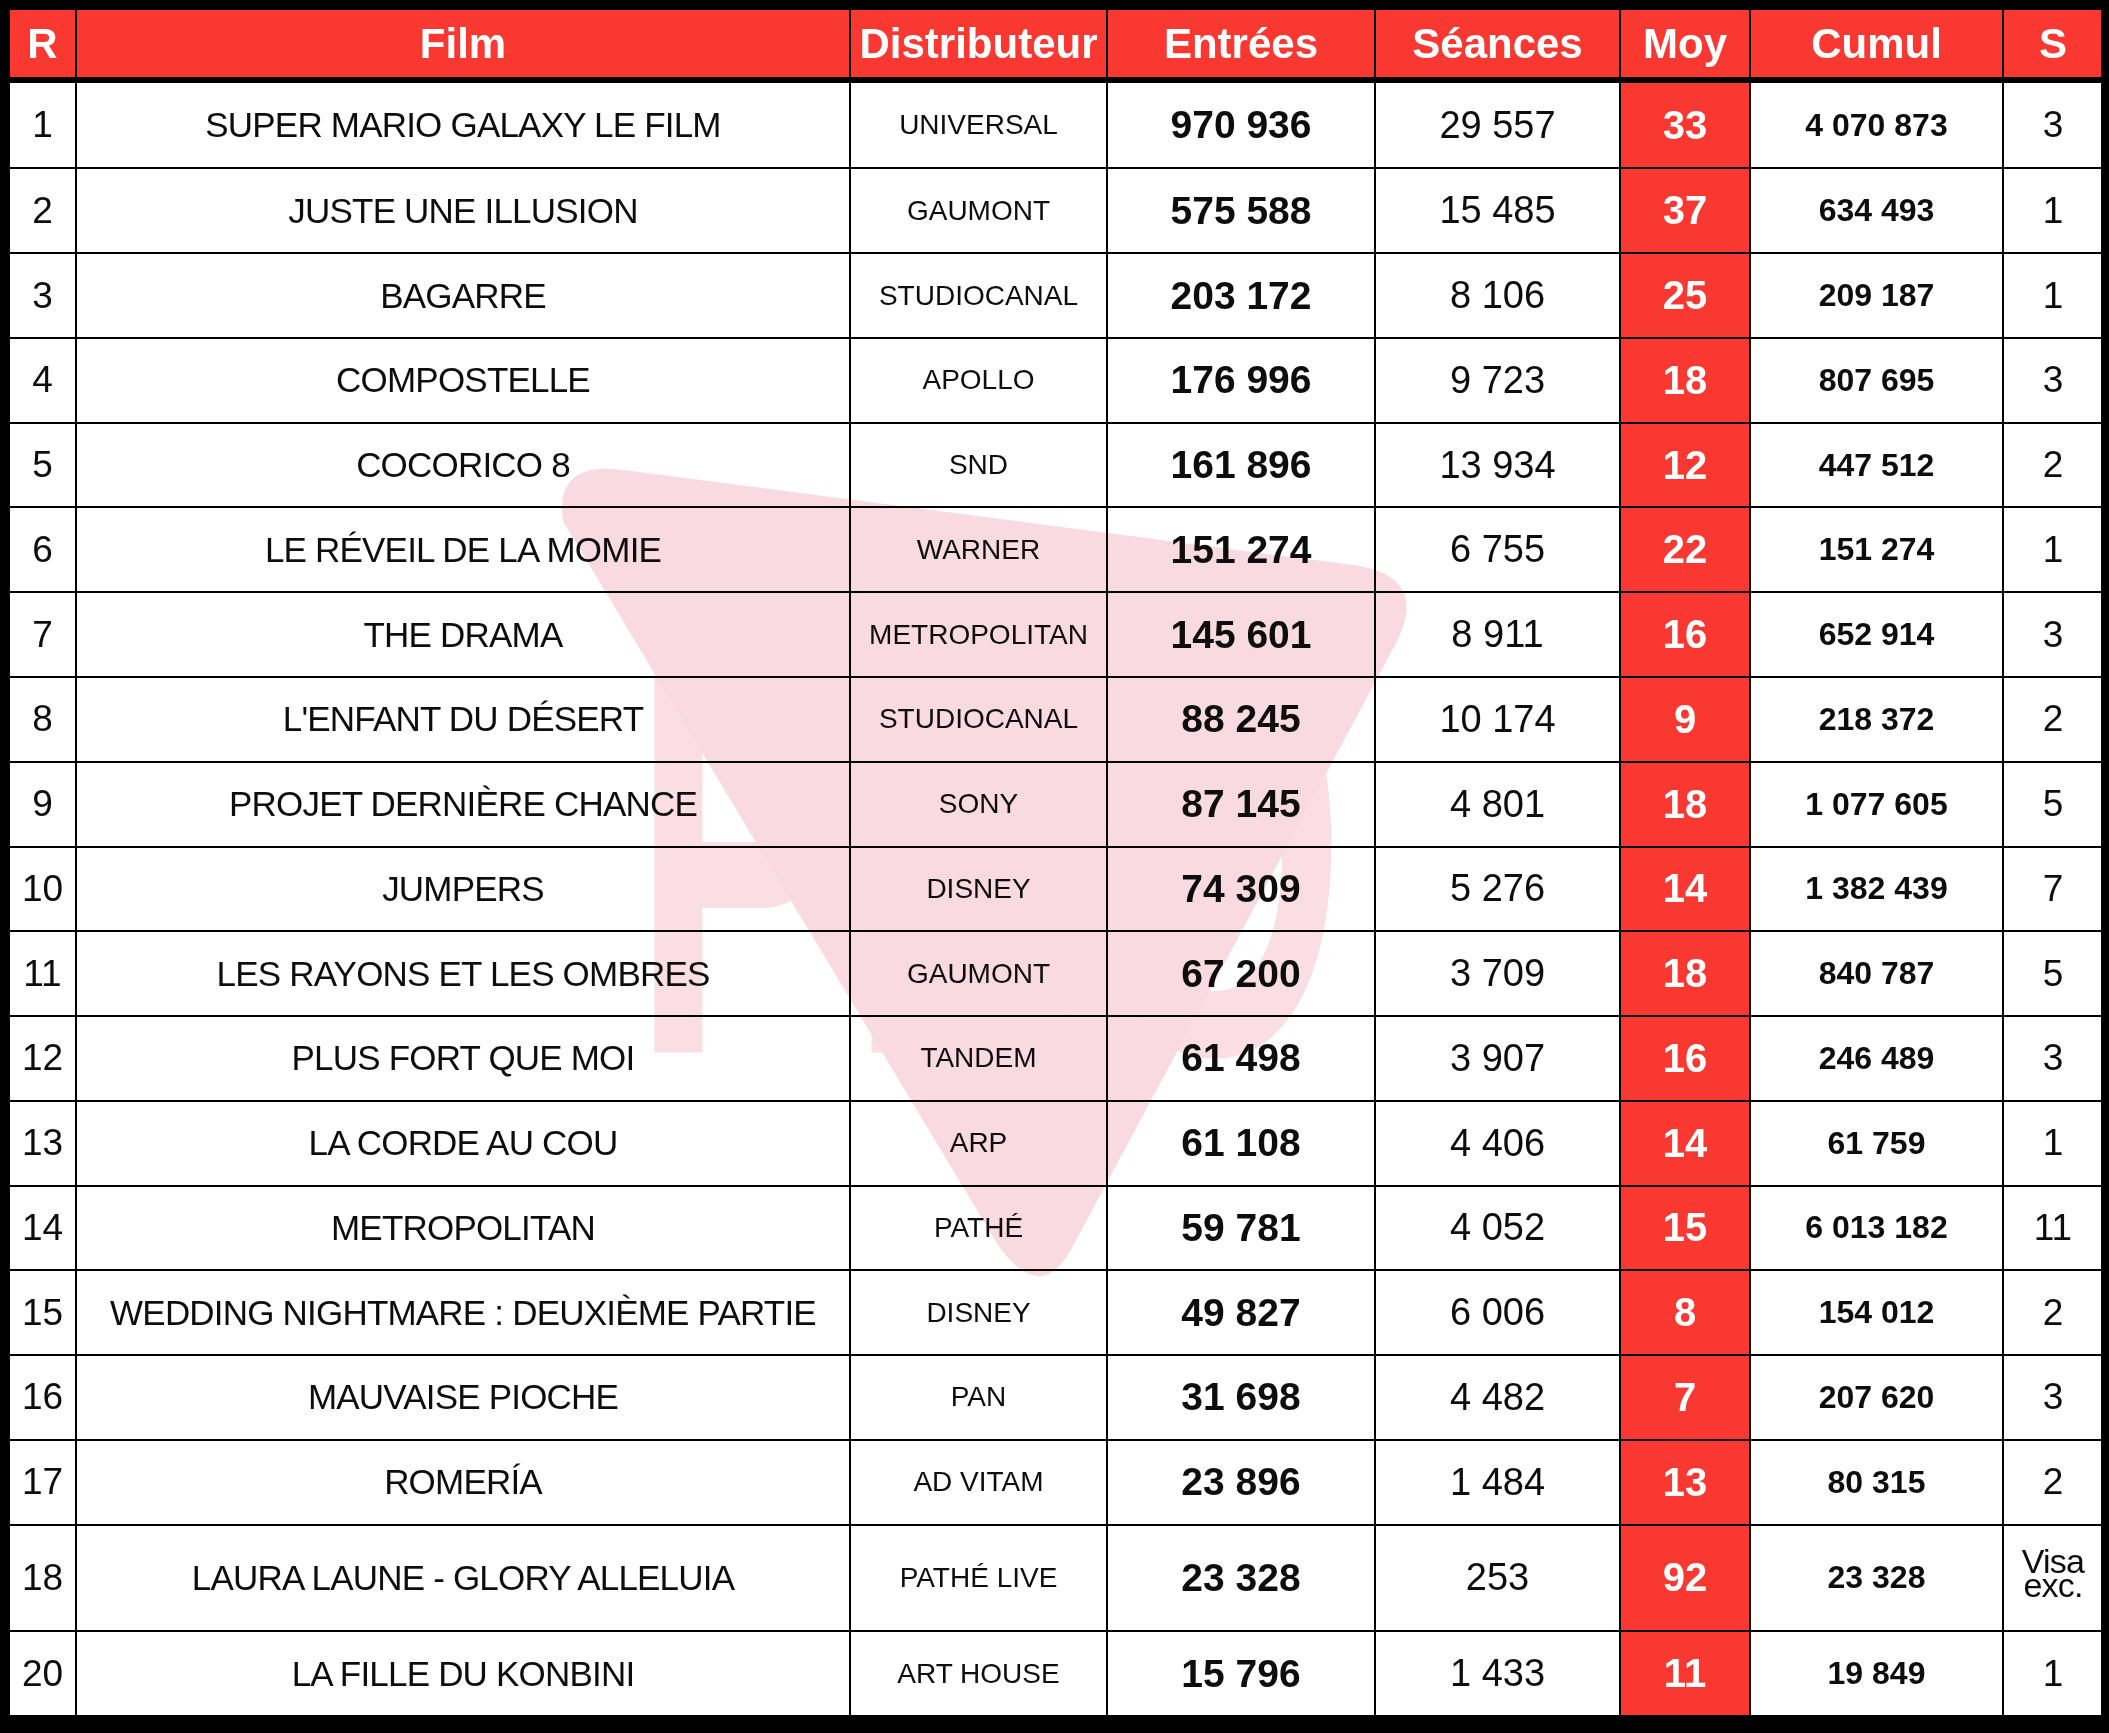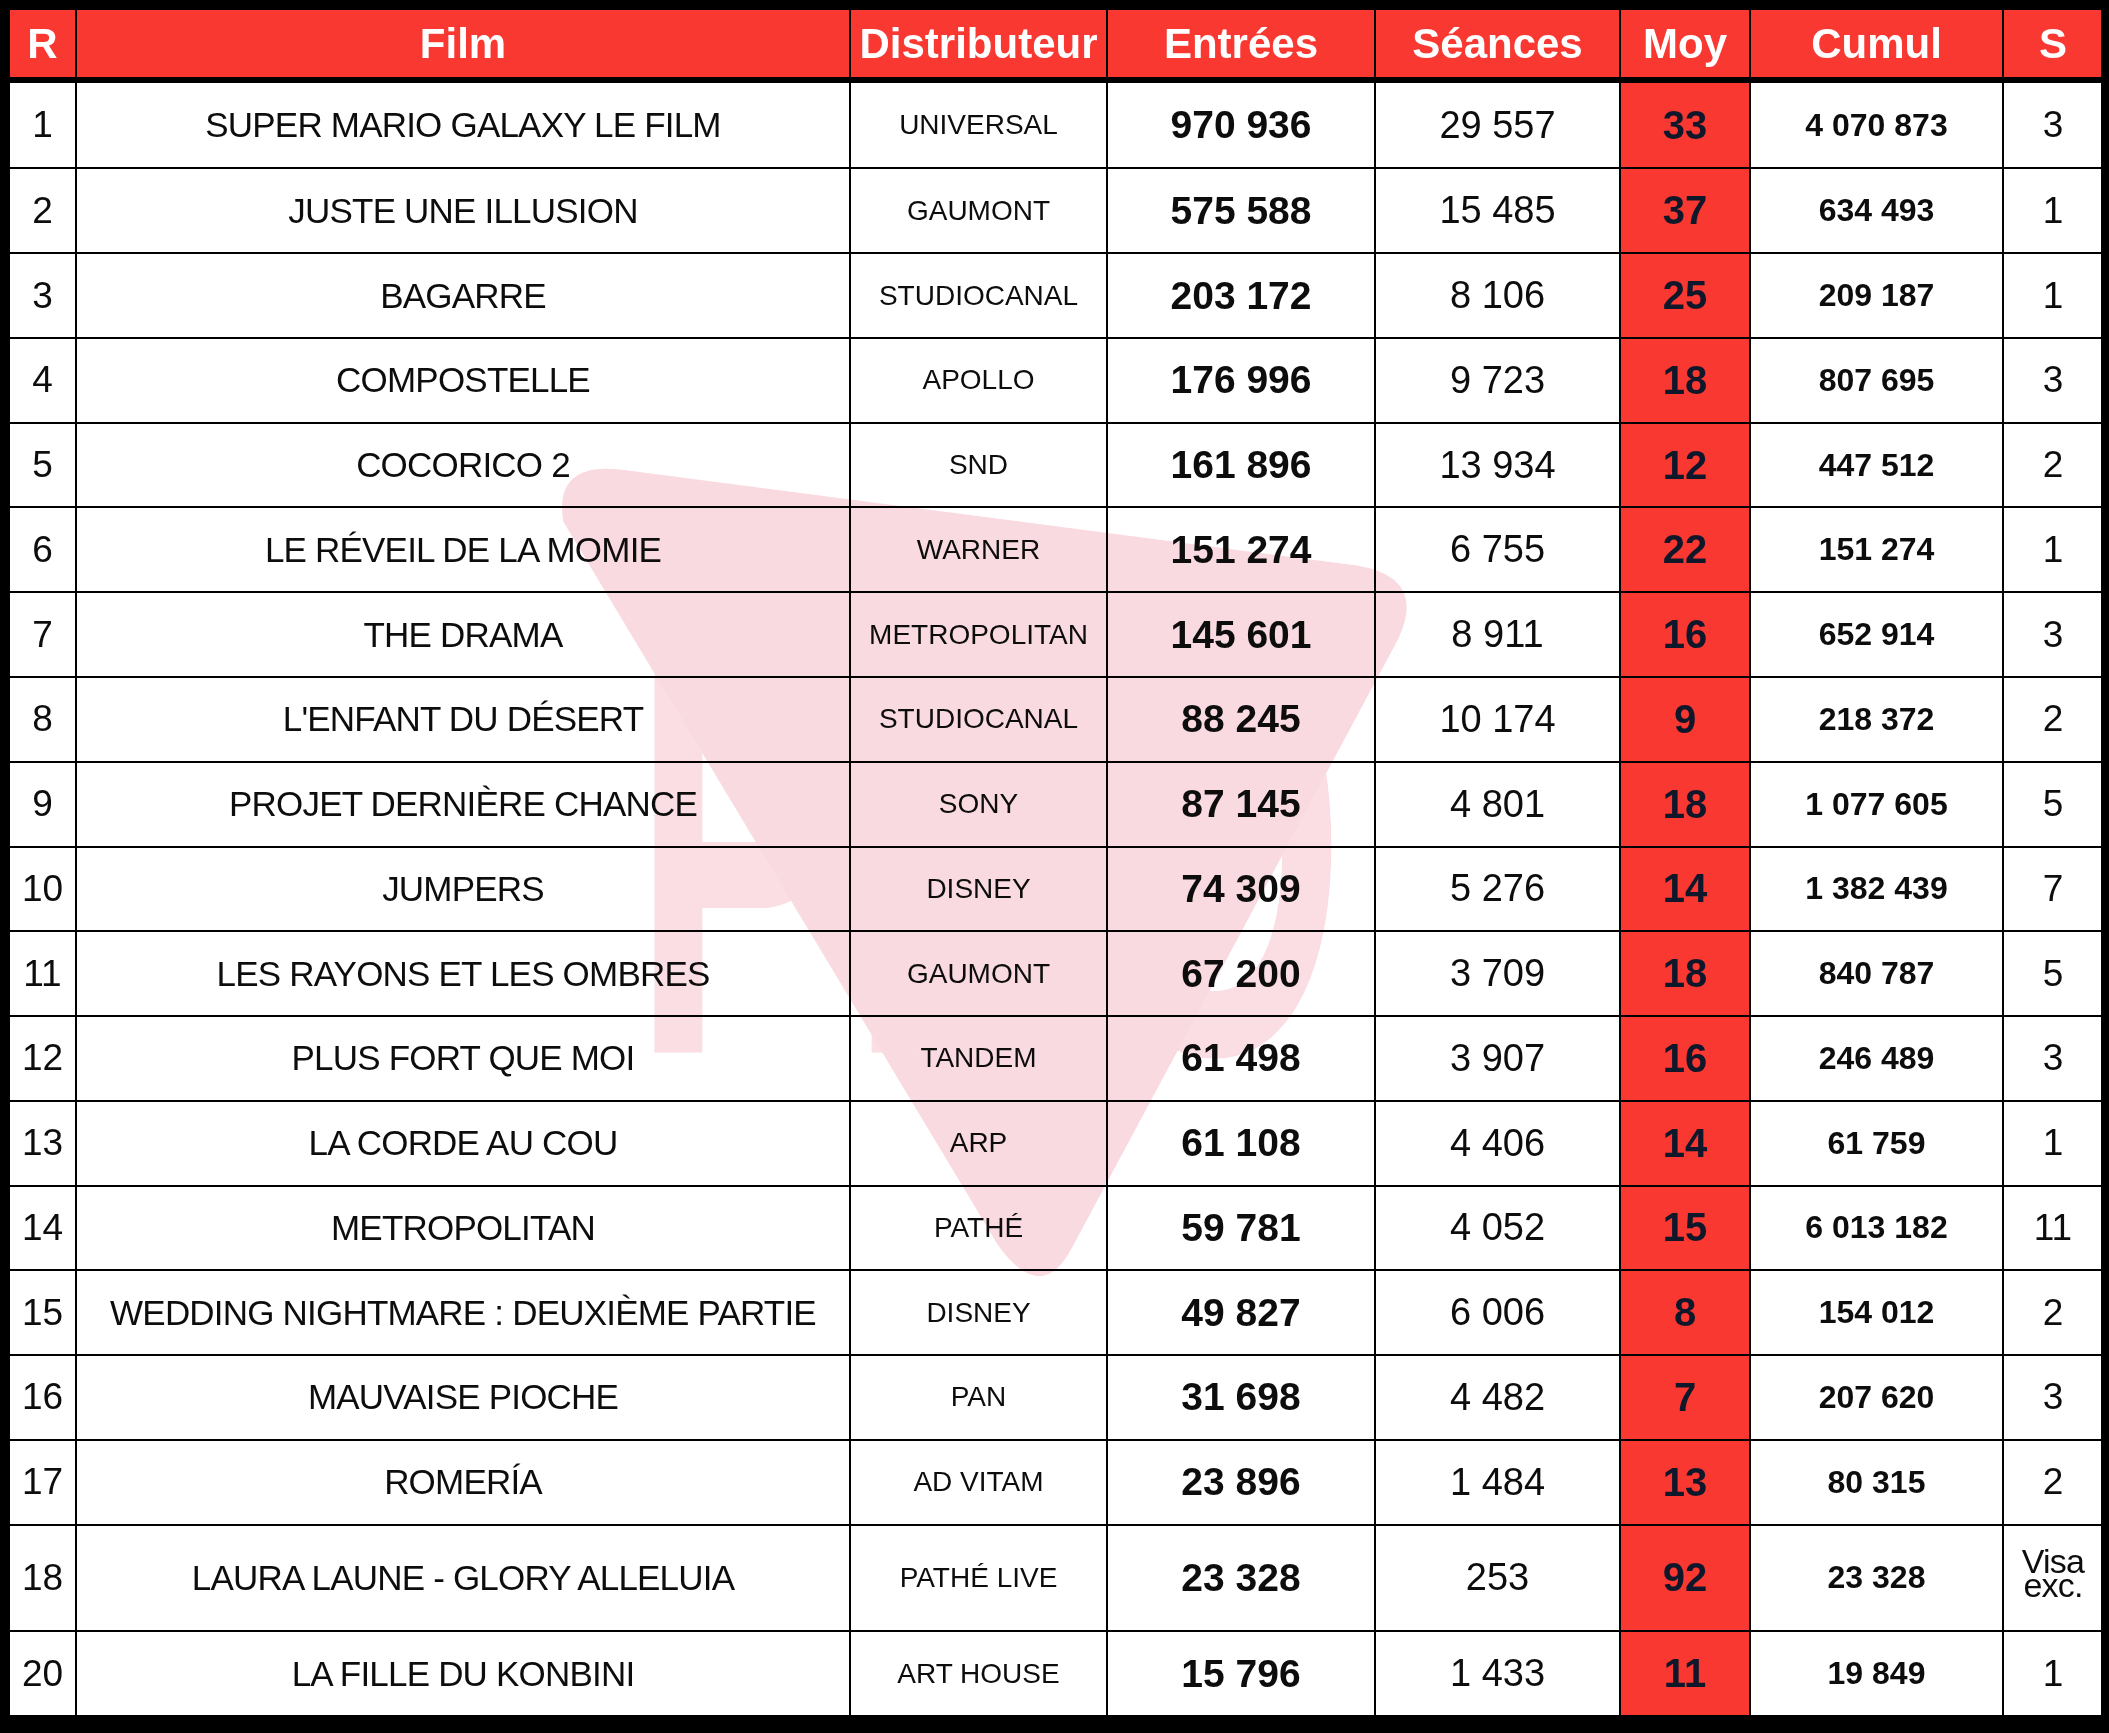--- a/index.html
+++ b/index.html
@@ -43,21 +43,21 @@
     color: #0d0d0d;
   }
   .bo thead th {
     height: 67px;
     color: #ffffff;
     font-size: 42px;
     font-weight: 700;
     border-bottom-width: 6.7px;
   }
   .bo td.moy {
-    color: #0f172a;
+    color: #ffffff;
     font-weight: 700;
     font-size: 40px;
     margin-left: 8px;
   }
   .bo td.r      { font-size: 37px; font-weight: 400; }
   .bo td.film   { font-size: 35px; font-weight: 400; letter-spacing: -0.8px; }
   .bo td.dist   { font-size: 28px; font-weight: 400; }
   .bo td.entrees{ font-size: 39px; font-weight: 700; }
   .bo td.seances{ font-size: 38px; font-weight: 400; }
   .bo td.cumul  { font-size: 32px; font-weight: 700; }
@@ -152,21 +152,21 @@
           <td class="film">COMPOSTELLE</td>
           <td class="dist">APOLLO</td>
           <td class="entrees">176 996</td>
           <td class="seances">9 723</td>
           <td class="moy">18</td>
           <td class="cumul">807 695</td>
           <td class="s">3</td>
         </tr>
         <tr>
           <td class="r">5</td>
-          <td class="film">COCORICO 2</td>
+          <td class="film">COCORICO 8</td>
           <td class="dist">SND</td>
           <td class="entrees">161 896</td>
           <td class="seances">13 934</td>
           <td class="moy">12</td>
           <td class="cumul">447 512</td>
           <td class="s">2</td>
         </tr>
         <tr>
           <td class="r">6</td>
           <td class="film">LE RÉVEIL DE LA MOMIE</td>

